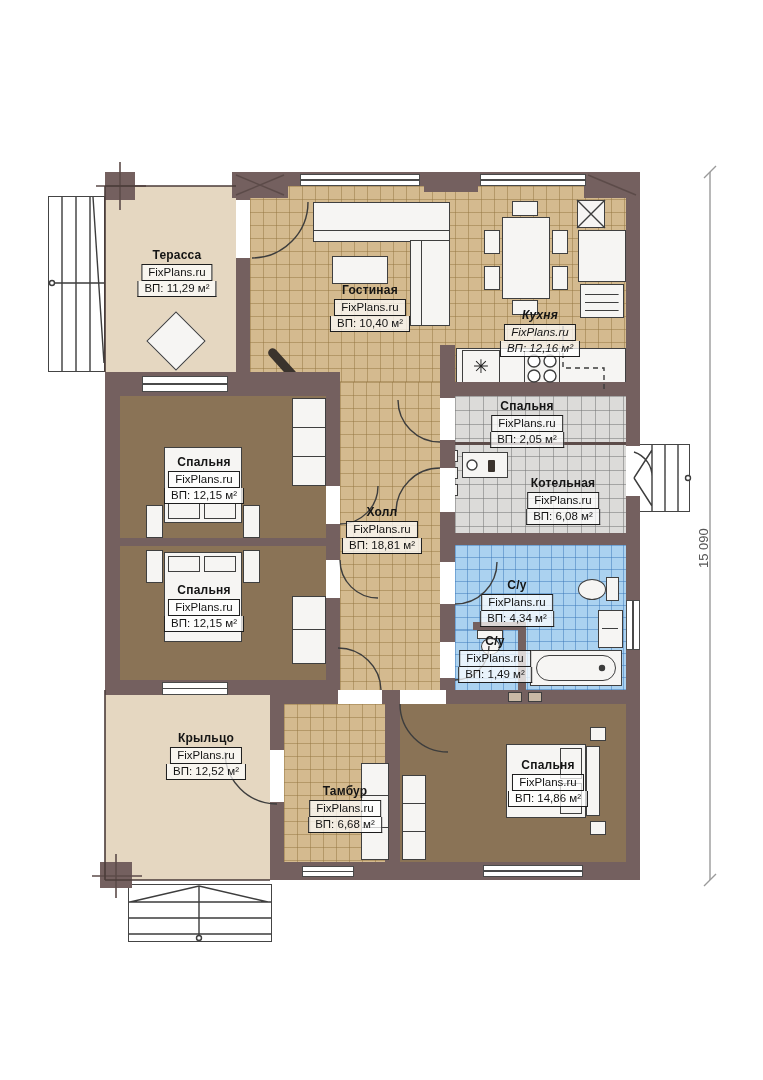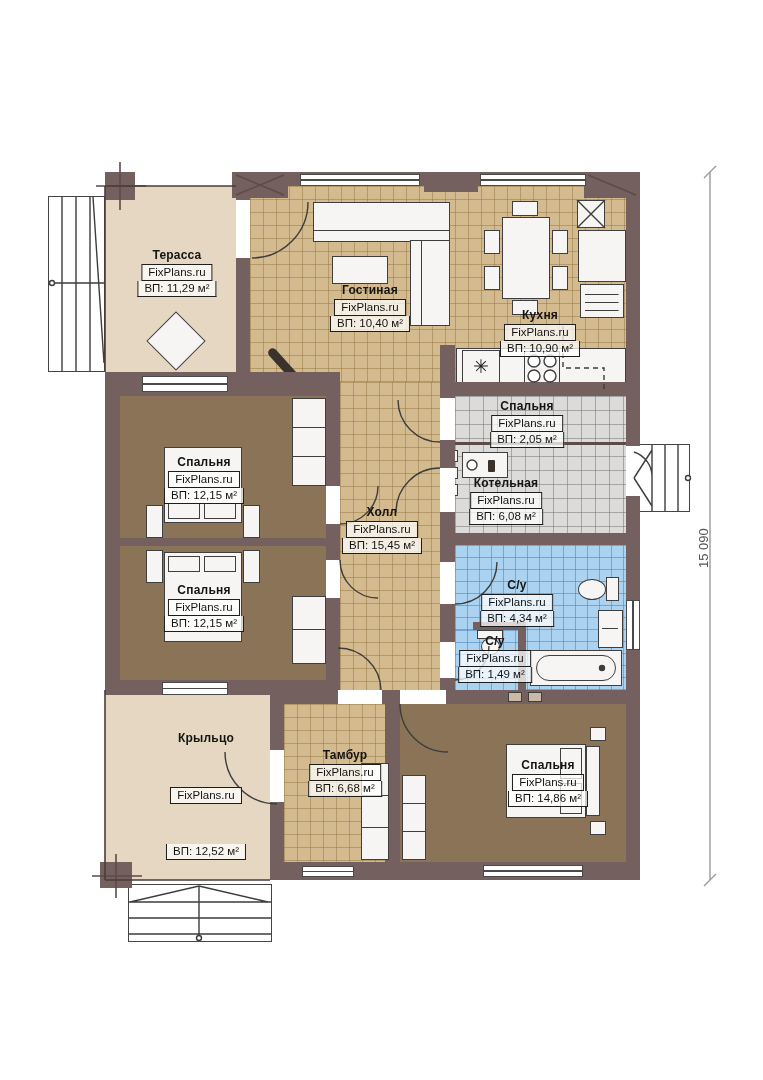--- a/index.html
+++ b/index.html
@@ -226,66 +226,66 @@
   <div class="room-label" style="left:177px;top:248px;">
     <div class="rname">Терасса</div>
     <div class="box">FixPlans.ru</div>
     <div class="box">ВП: 11,29 м²</div>
   </div>
   <div class="room-label" style="left:370px;top:283px;">
     <div class="rname">Гостиная</div>
     <div class="box">FixPlans.ru</div>
     <div class="box">ВП: 10,40 м²</div>
   </div>
-  <div class="room-label" style="left:540px;top:308px;">
+  <div class="room-label" style="left:540px;top:308px;font-style:italic;">
     <div class="rname">Кухня</div>
     <div class="box">FixPlans.ru</div>
-    <div class="box">ВП: 10,90 м²</div>
+    <div class="box">ВП: 12,16 м²</div>
   </div>
   <div class="room-label" style="left:527px;top:399px;">
     <div class="rname">Спальня</div>
     <div class="box">FixPlans.ru</div>
     <div class="box">ВП: 2,05 м²</div>
   </div>
-  <div class="room-label" style="left:506px;top:476px;">
+  <div class="room-label" style="left:563px;top:476px;">
     <div class="rname">Котельная</div>
     <div class="box">FixPlans.ru</div>
     <div class="box">ВП: 6,08 м²</div>
   </div>
   <div class="room-label" style="left:204px;top:455px;">
     <div class="rname">Спальня</div>
     <div class="box">FixPlans.ru</div>
     <div class="box">ВП: 12,15 м²</div>
   </div>
   <div class="room-label" style="left:204px;top:583px;">
     <div class="rname">Спальня</div>
     <div class="box">FixPlans.ru</div>
     <div class="box">ВП: 12,15 м²</div>
   </div>
   <div class="room-label" style="left:382px;top:505px;">
     <div class="rname">Холл</div>
     <div class="box">FixPlans.ru</div>
-    <div class="box">ВП: 15,45 м²</div>
+    <div class="box">ВП: 18,81 м²</div>
   </div>
   <div class="room-label" style="left:517px;top:578px;">
     <div class="rname">С/у</div>
     <div class="box">FixPlans.ru</div>
     <div class="box">ВП: 4,34 м²</div>
   </div>
   <div class="room-label" style="left:495px;top:634px;">
     <div class="rname">С/у</div>
     <div class="box">FixPlans.ru</div>
     <div class="box">ВП: 1,49 м²</div>
   </div>
-  <div class="room-label" style="left:206px;top:731px;gap:40px;">
+  <div class="room-label" style="left:206px;top:731px;">
     <div class="rname">Крыльцо</div>
     <div class="box">FixPlans.ru</div>
     <div class="box">ВП: 12,52 м²</div>
   </div>
-  <div class="room-label" style="left:345px;top:748px;">
+  <div class="room-label" style="left:345px;top:784px;">
     <div class="rname">Тамбур</div>
     <div class="box">FixPlans.ru</div>
     <div class="box">ВП: 6,68 м²</div>
   </div>
   <div class="room-label" style="left:548px;top:758px;">
     <div class="rname">Спальня</div>
     <div class="box">FixPlans.ru</div>
     <div class="box">ВП: 14,86 м²</div>
   </div>
 

